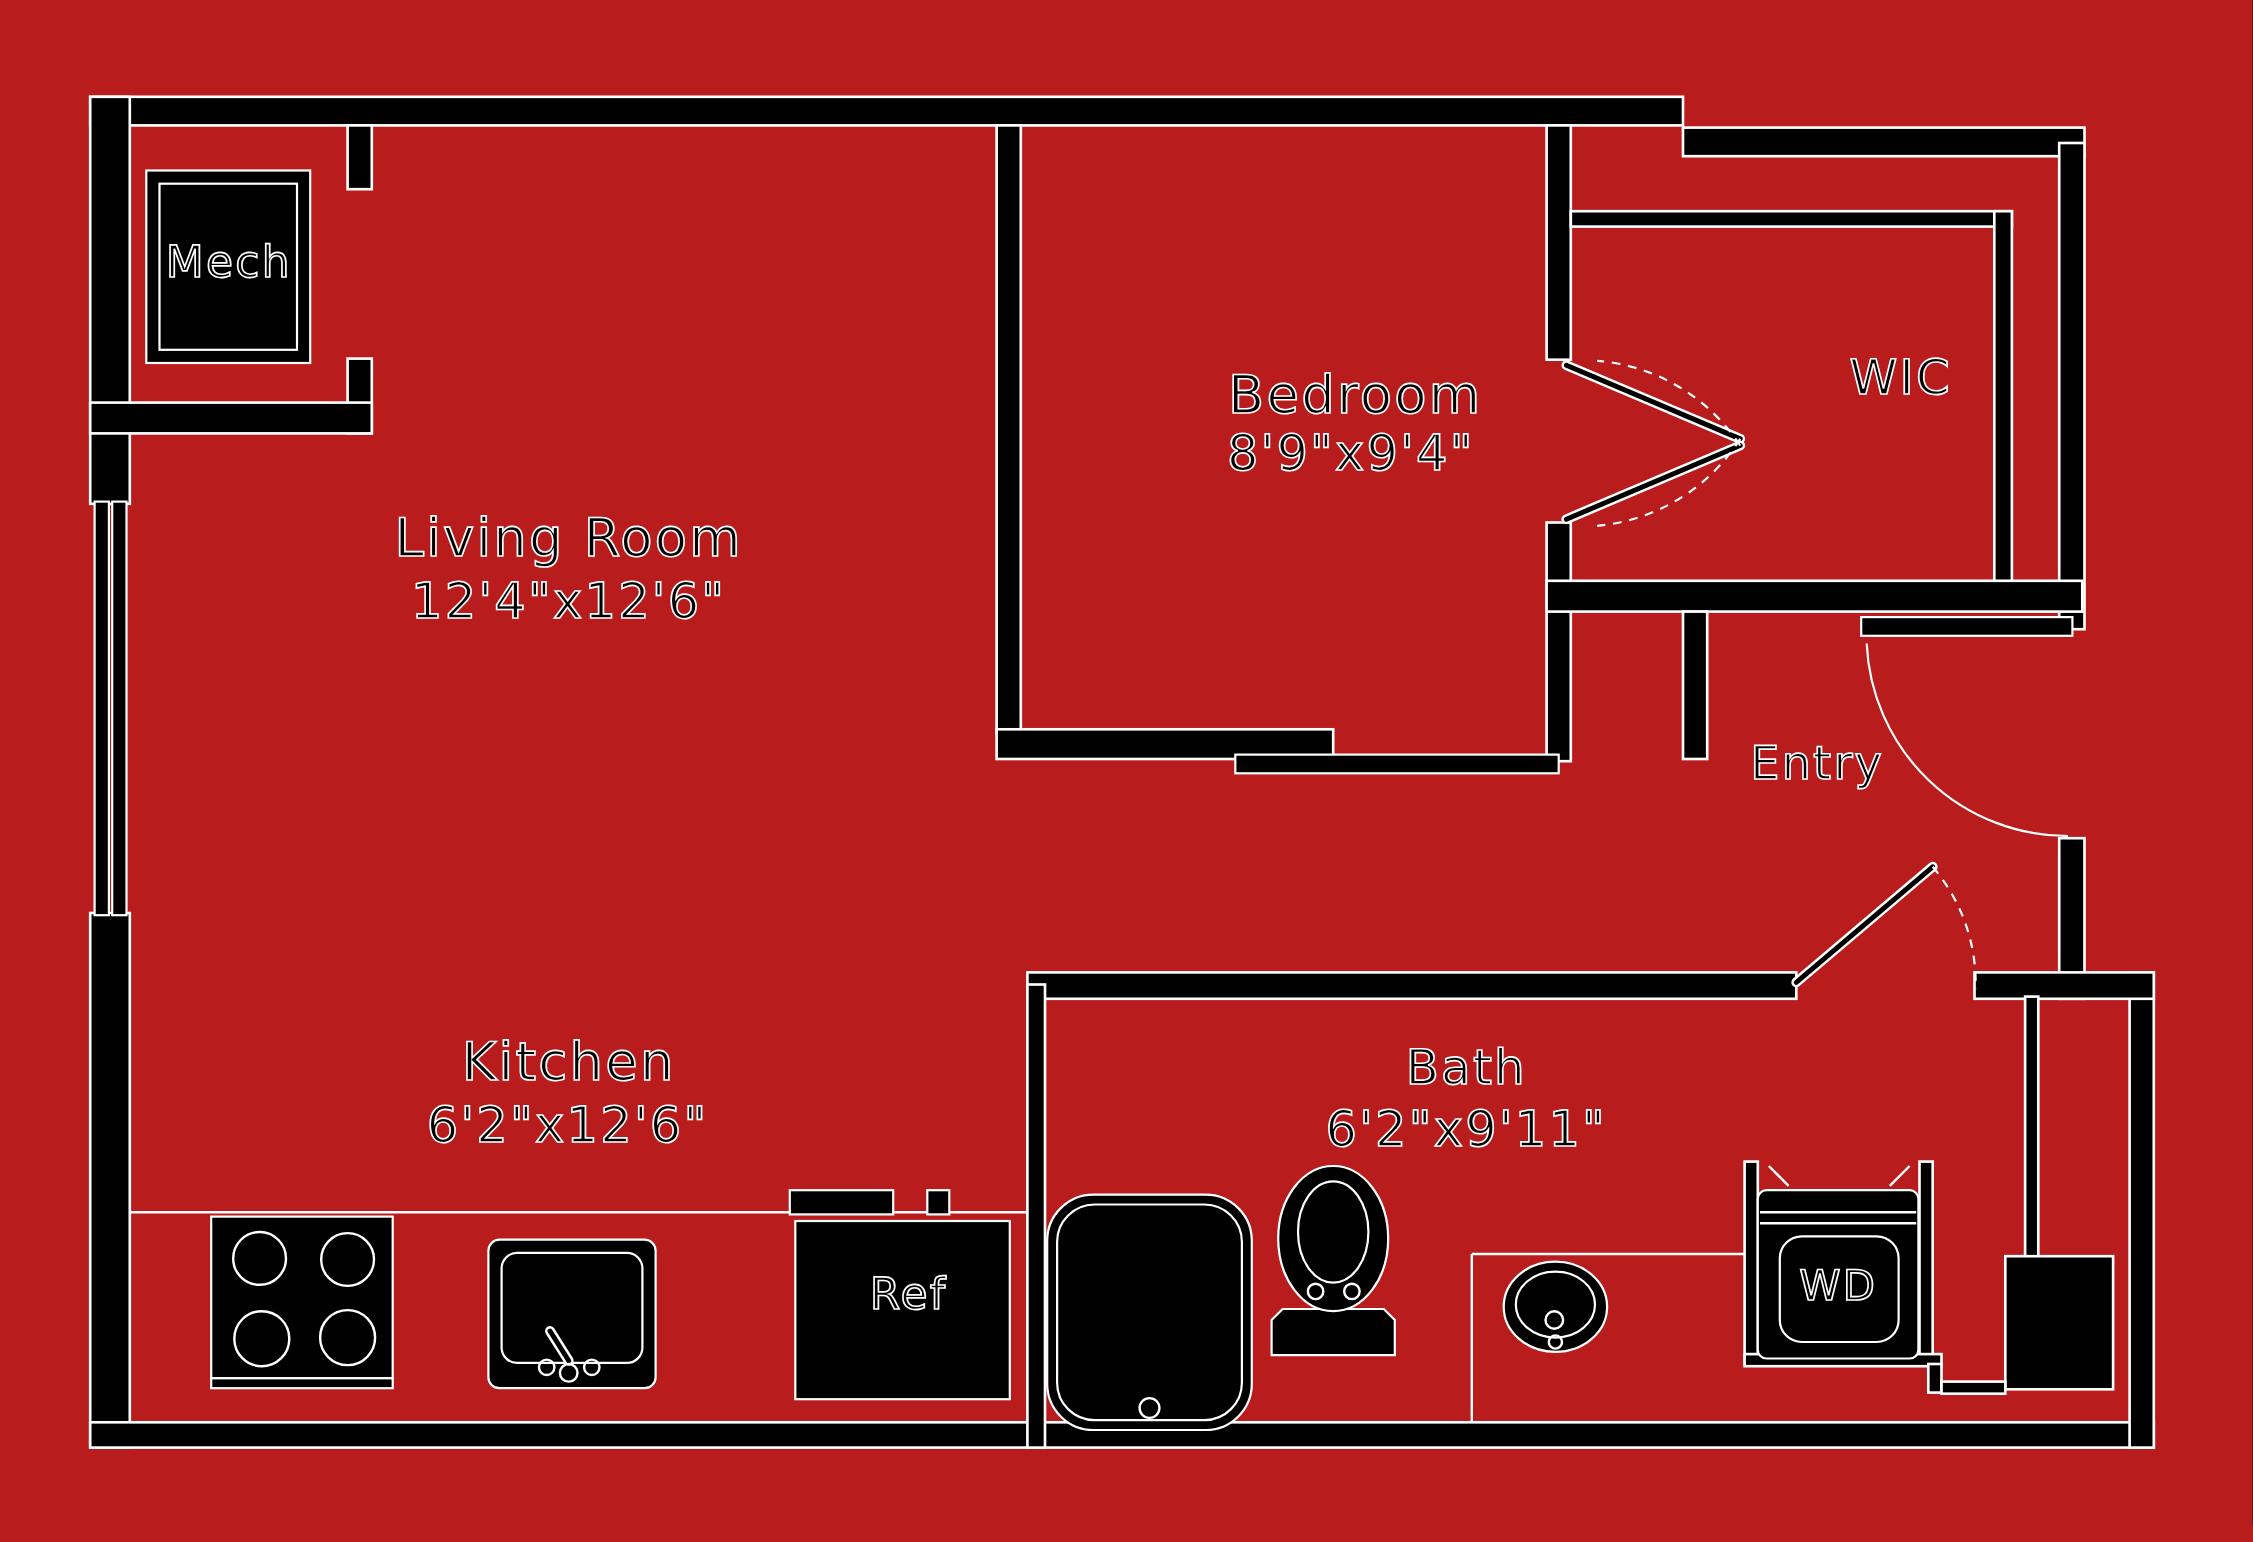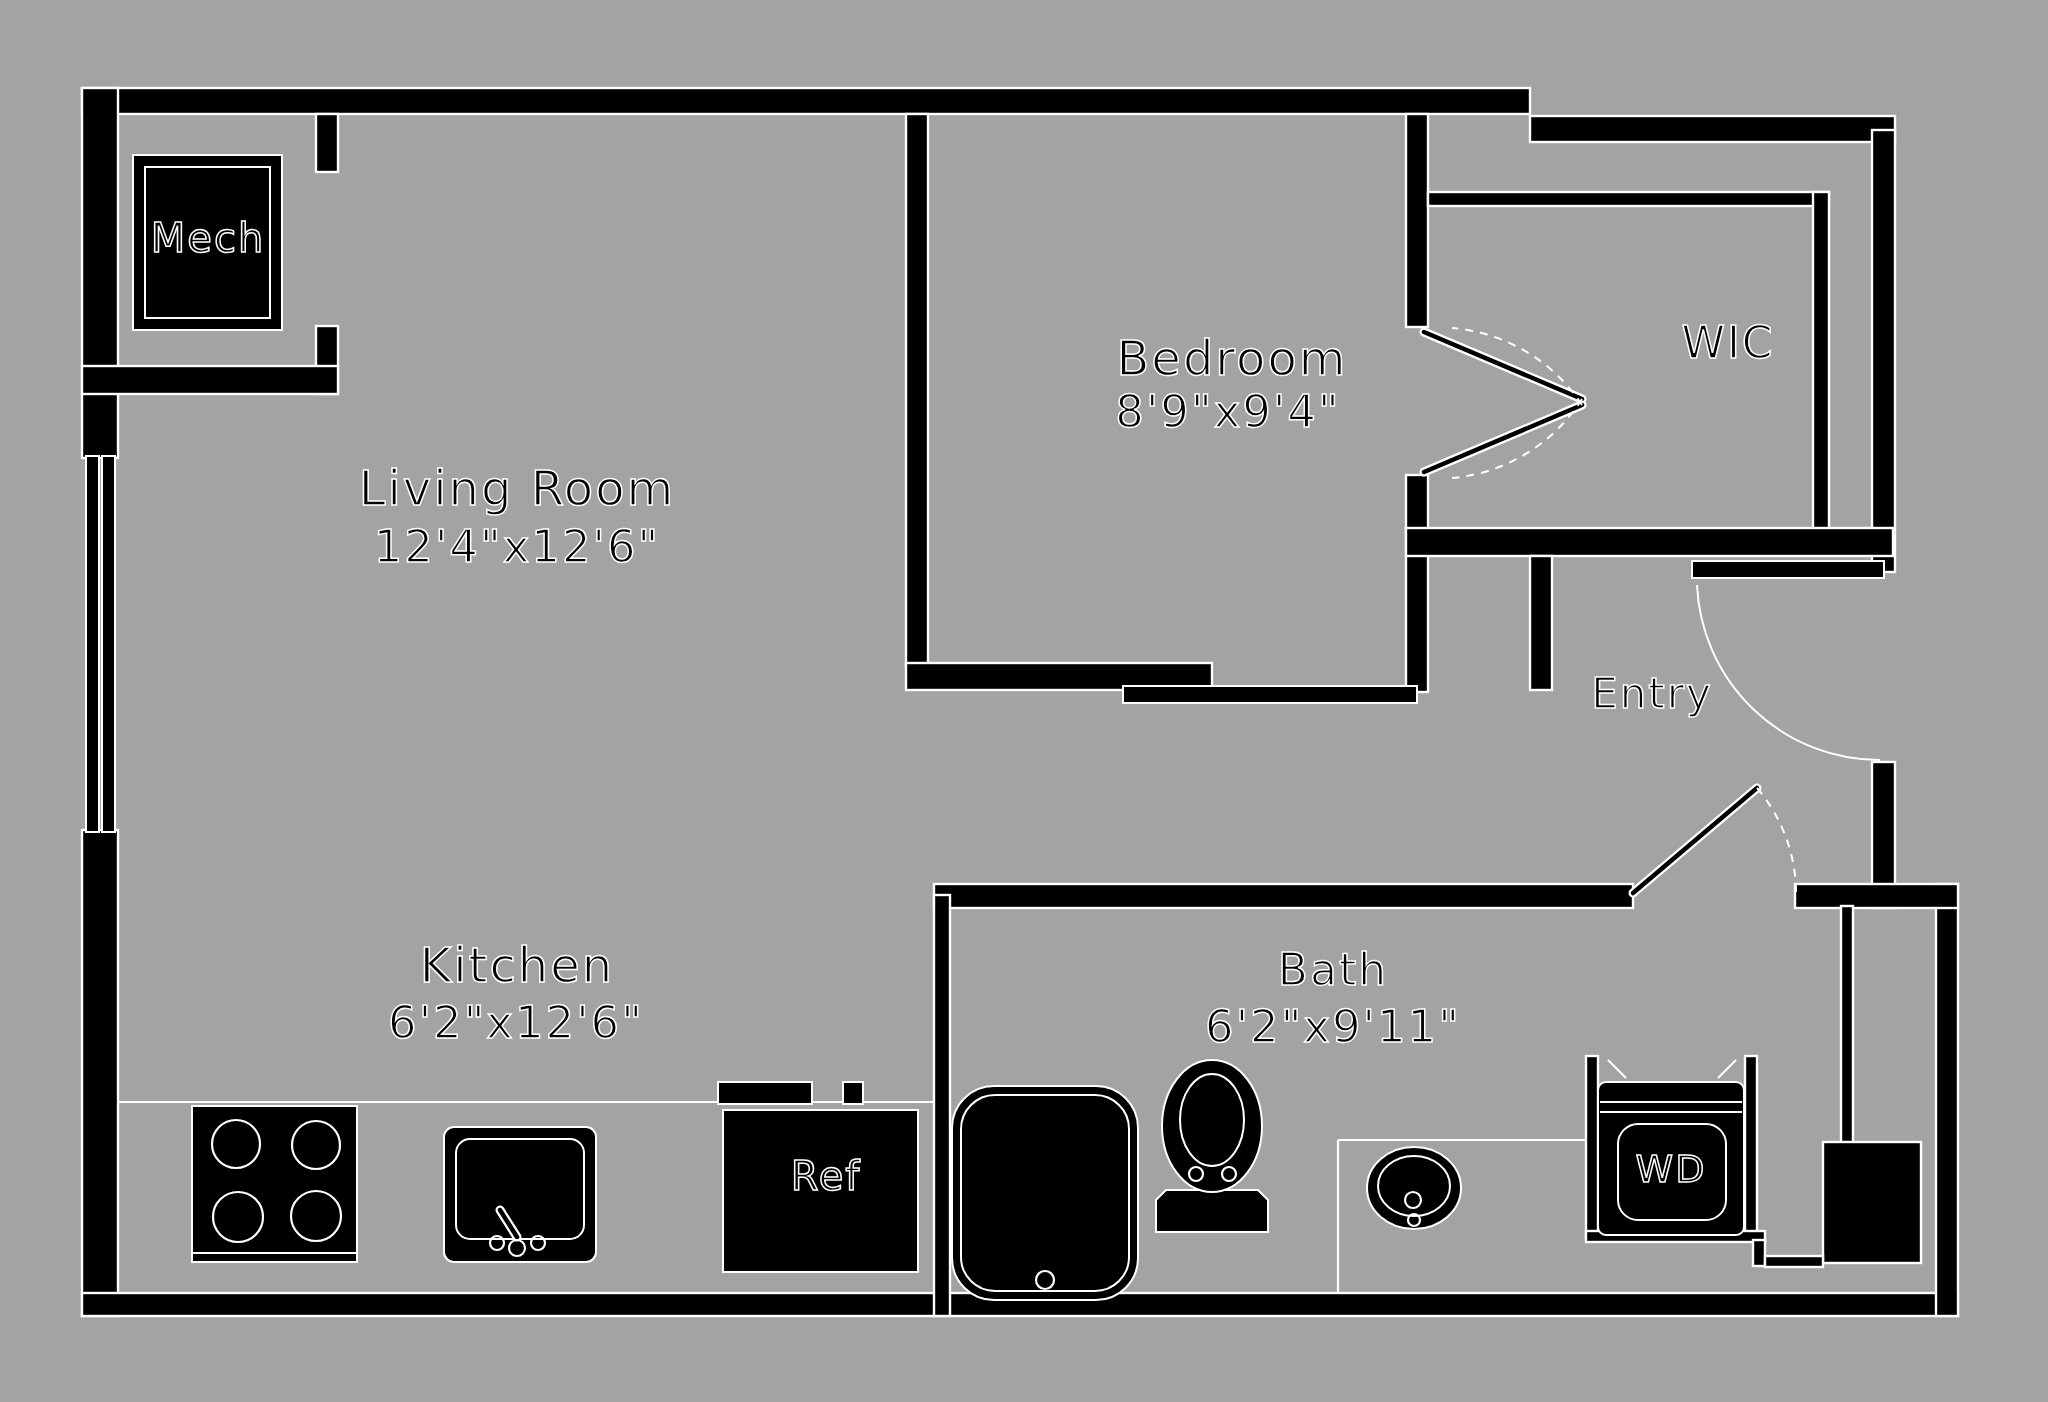--- a/index.html
+++ b/index.html
@@ -1,16 +1,16 @@
 <!DOCTYPE html>
 <html><head>
 <meta charset="utf-8">
 <style>
   html,body{margin:0;padding:0;background:#000;}
-  #stage{position:relative;width:2048px;height:1402px;background:#a3a3a3;overflow:hidden;}
+  #stage{position:relative;width:2048px;height:1402px;background:#b91c1c;overflow:hidden;}
   svg{display:block}
   .wall{fill:#000;stroke:#fff;stroke-width:2.4;}
   .thin{fill:none;stroke:#fff;stroke-width:2.2;}
   .thin2{fill:#000;stroke:#fff;stroke-width:2;}
   .arc{fill:none;stroke:#fff;stroke-width:2;}
   .arcd{fill:none;stroke:#fff;stroke-width:2;stroke-dasharray:8 7;}
   .leafw{stroke:#fff;stroke-width:9;stroke-linecap:round;}
   .leafb{stroke:#000;stroke-width:4.5;stroke-linecap:round;}
   text{font-family:"DejaVu Sans","Liberation Sans",sans-serif;fill:#000;stroke:#fff;stroke-width:1.5;letter-spacing:2px;text-anchor:middle;}
   .fs48{font-size:48px}.fs45{font-size:45px}.fs44{font-size:44px}

